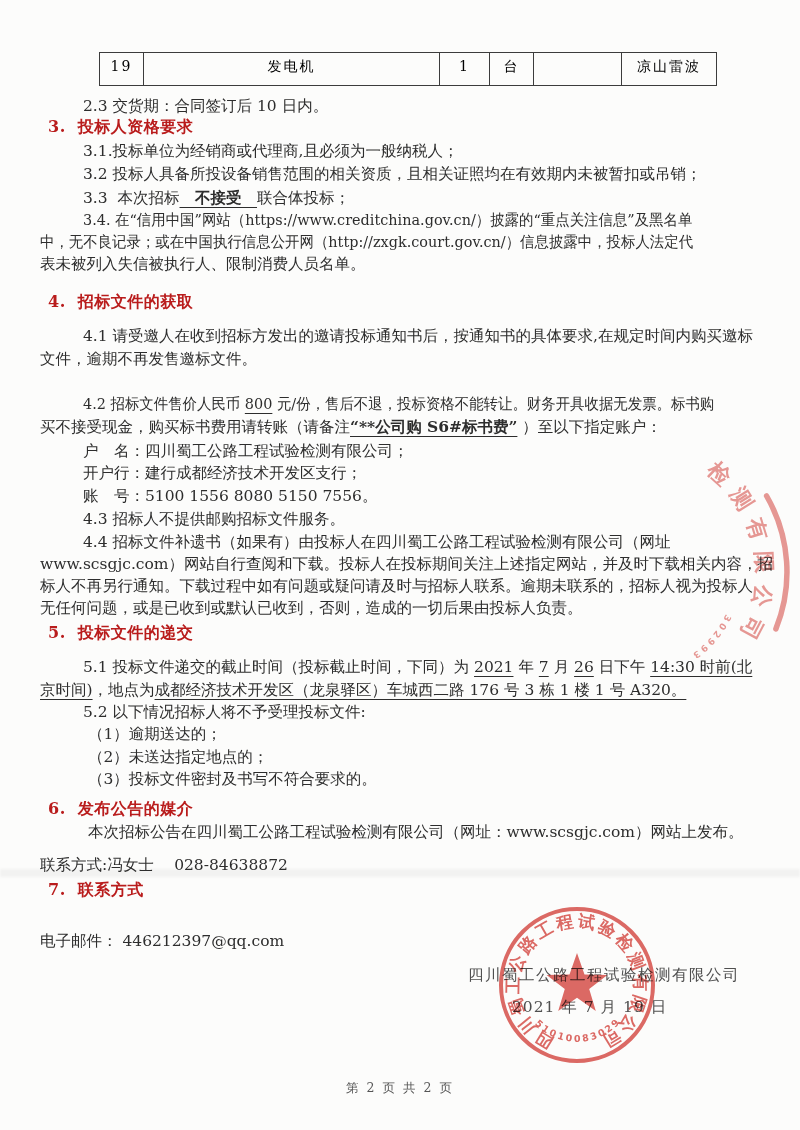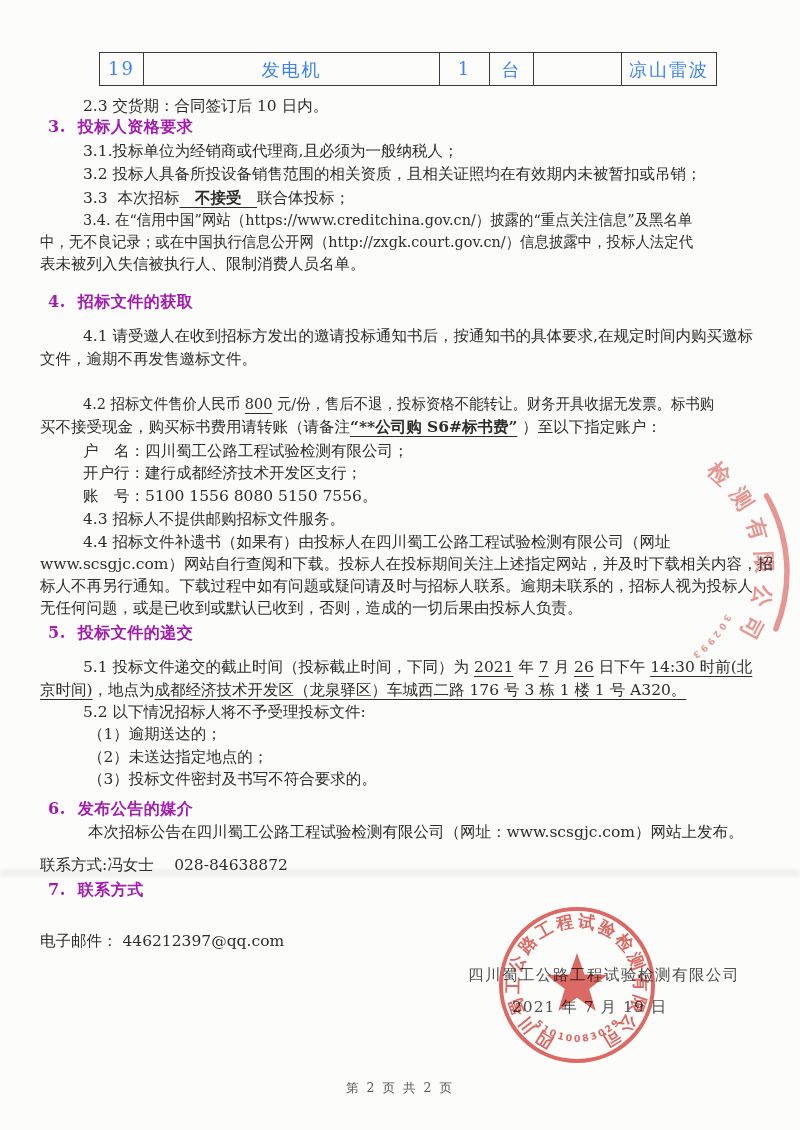--- a/index.html
+++ b/index.html
@@ -1,28 +1,28 @@
 <!DOCTYPE html>
 <html><head>
 <meta charset="utf-8">
 <style>
   html,body{margin:0;padding:0;background:#9a9a9a;}
   .page{position:relative;width:800px;height:1130px;margin:0 auto;background:#fcfcfb;overflow:hidden;
         font-family:"DejaVu Serif","Liberation Serif",serif;color:#2d2d2d;}
   .line{position:absolute;white-space:pre;font-size:15.5px;line-height:1.25;}
-  .head{font-weight:700;font-size:16px;color:#a21caf;letter-spacing:.5px;}
+  .head{font-weight:700;font-size:16px;color:#b91c1c;letter-spacing:.5px;}
   .l40{left:40px}.l48{left:48px}.l83{left:83px}.l88{left:88px}
   .fit{transform-origin:0 50%;transform:scaleX(.93);}
   .u{text-decoration:underline;text-underline-offset:4px;text-decoration-thickness:1px;}
   .b{font-weight:700;margin-top:12px;}
   
   .doc-table{position:absolute;left:99px;top:52px;width:616px;height:32px;display:flex;
              border:1px solid #3c3c3c;}
-  .doc-table .cell{border-right:1px solid #3c3c3c;font-size:18px;text-align:center;
-                   padding-top:5px;box-sizing:border-box;letter-spacing:2px;color:#3b82f6;}
+  .doc-table .cell{border-right:1px solid #3c3c3c;font-size:14px;text-align:center;
+                   padding-top:5px;box-sizing:border-box;letter-spacing:2px;color:#000000;}
   .doc-table .cell:last-child{border-right:none;}
   .c0{width:44px}.c1{width:296px}.c2{width:50px}.c3{width:44px}.c4{width:88px}.c5{flex:1}
   .band{position:absolute;left:0;top:869px;width:800px;height:8px;background:rgba(70,70,70,.055);filter:blur(1px);}
   .sig{position:absolute;white-space:pre;color:#4f4f4f;}
   .sig-company{left:468px;top:965px;font-size:15.5px;letter-spacing:1.5px;}
   .sig-date{left:512px;top:997px;font-size:15.5px;letter-spacing:1px;}
   .footer{position:absolute;left:0;top:1080px;width:800px;text-align:center;font-size:12.5px;
           color:#555;letter-spacing:2px;white-space:pre;}
   .stamps{position:absolute;left:0;top:0;mix-blend-mode:multiply;pointer-events:none;}
 </style>

